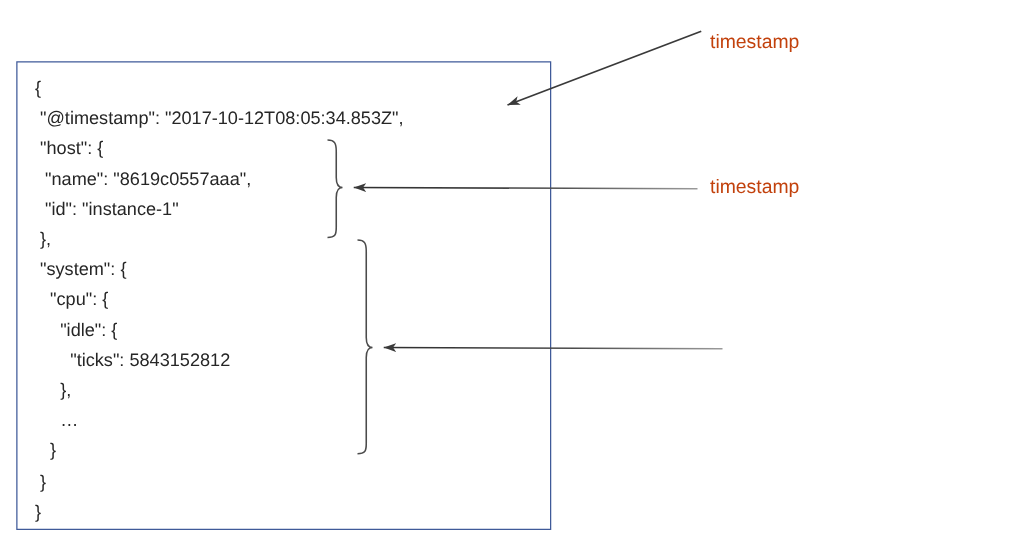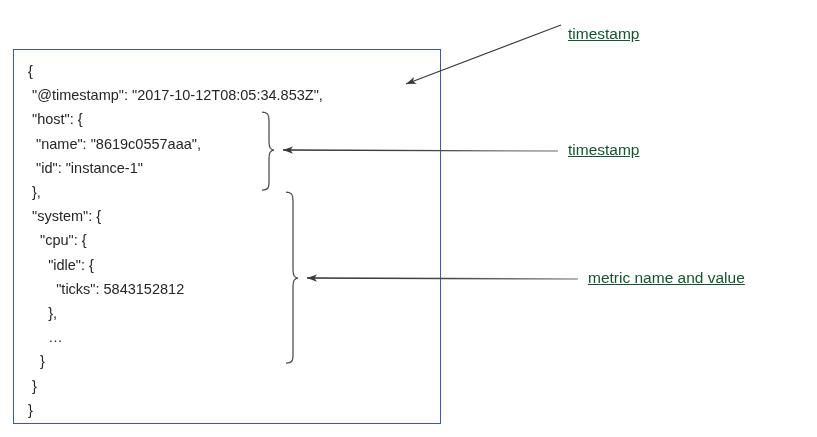--- a/index.html
+++ b/index.html
@@ -56,23 +56,22 @@
     width: 817px;
     height: 437px;
     pointer-events: none;
   }
 
   
   .annot-label {
     position: absolute;
     font-family: "Liberation Sans", sans-serif;
     font-size: 15.5px;
-    color: #14532d;
+    color: #c2410c;
     white-space: nowrap;
-    text-decoration: underline;
   }
   #label-timestamp { left: 568px; top: 25px; }
   #label-dimensions { left: 568px; top: 141px; }
   #label-metric { left: 588px; top: 269px; }
 </style>
 </head>
 <body>
 
 <div id="canvas">
 
@@ -122,15 +121,14 @@
              C295,278 293,280 293,286
              L293,355 C293,361 292,363 286,363" fill="none" stroke="#4b4b4b" stroke-width="1.25"></path>
 
     <line x1="578" y1="279" x2="307" y2="278" stroke="url(#fadeline)" stroke-width="1.3" marker-end="url(#arrowhead-dark)"></line>
   </svg>
 
   <div class="annot-label" id="label-timestamp">timestamp</div>
 
   <div class="annot-label" id="label-dimensions">timestamp</div>
 
-  <div class="annot-label" id="label-metric">metric name and value</div>
 
 </div>
 
 </body></html>

